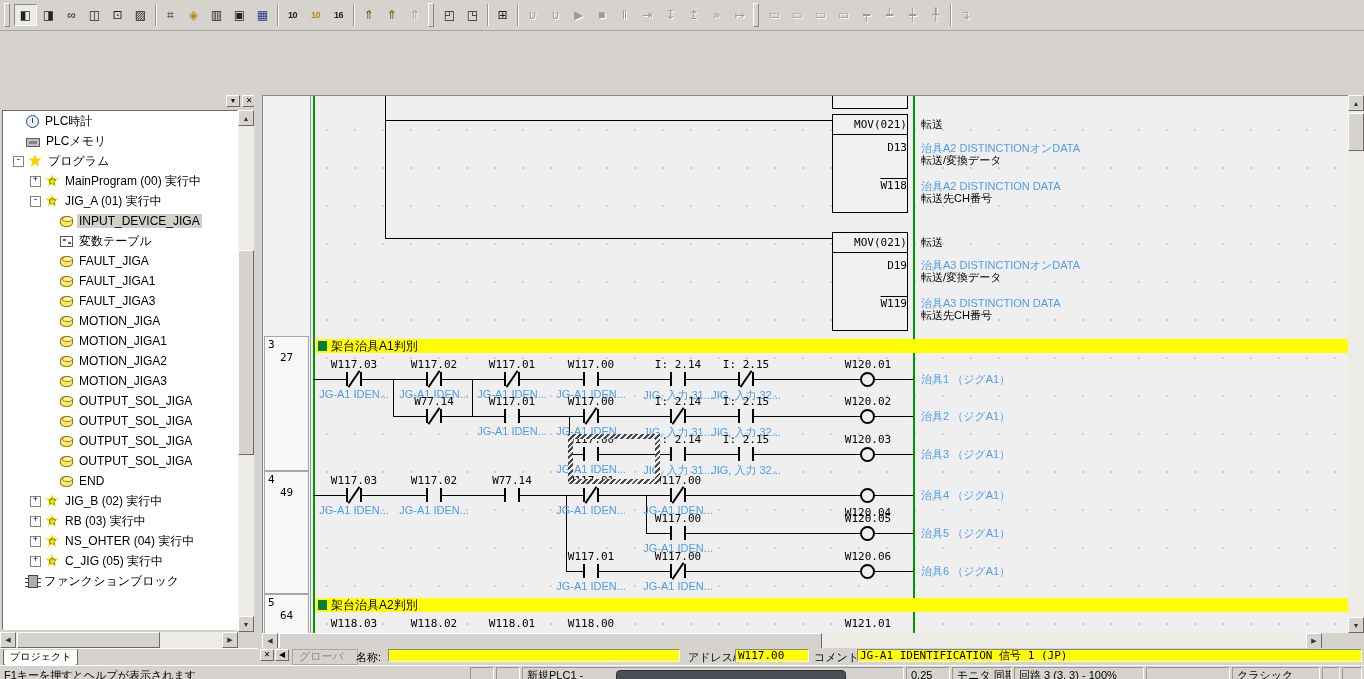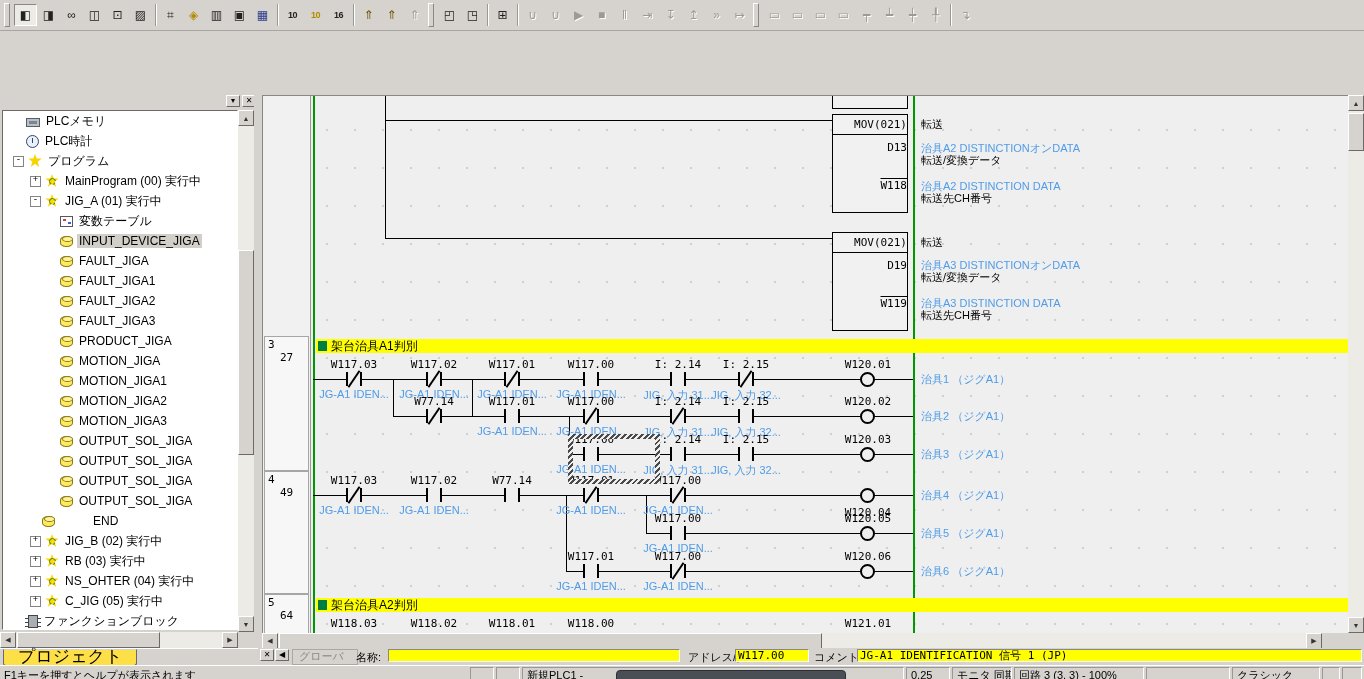--- a/index.html
+++ b/index.html
@@ -84,22 +84,22 @@
         font-family:"DejaVu Sans Mono","Liberation Mono",monospace;font-size:11px;text-align:right}
   .movb .mt{position:absolute;left:0;top:3px;width:100%;border-bottom:0}
   .movb .msep{position:absolute;left:0;top:19px;width:100%;height:1px;background:#000}
   .movb .op1{position:absolute;left:0;top:26px;width:100%}
   .movb .op2{position:absolute;left:0;top:64px;width:100%}
   .obar{text-decoration:overline}
   .marq{position:absolute;border:5px solid #777;box-sizing:border-box;z-index:6;
         border-image:repeating-linear-gradient(135deg,#4a4a4a 0 2px,#efefef 2px 4px) 5}
   
   #tabstrip{position:absolute;left:0;top:648px;width:1364px;height:17px;background:#d6d3ce;border-top:1px solid #fff}
-  .ptab{position:absolute;left:3px;top:0;height:15px;padding:0 14px;font-size:17px;line-height:14px;
-        border:1px solid #6c6a66;border-top:1px solid #d6d3ce;border-radius:0 0 3px 3px;background:#fde047}
+  .ptab{position:absolute;left:3px;top:0;height:15px;padding:0 6px;font-size:10px;line-height:14px;
+        border:1px solid #6c6a66;border-top:1px solid #d6d3ce;border-radius:0 0 3px 3px;background:#ffffff}
   #watchbar{position:absolute;left:258px;top:648px;width:1106px;height:17px;background:#d6d3ce;font-size:11px}
   .wlbl{position:absolute;top:2px;font-size:11px}
   .yfield{position:absolute;top:1px;height:13px;background:#ffff00;border:1px solid;border-color:#8a8884 #fff #fff #8a8884;
           box-sizing:border-box;font-size:11px;line-height:11px;padding:0 2px;white-space:nowrap;overflow:hidden;
           font-family:"DejaVu Sans Mono","Liberation Mono",monospace}
   .gtab{position:absolute;top:1px;height:14px;color:#8b8880;padding:0 6px;font-size:11px;line-height:13px;
         border:1px solid #aaa8a2;background:#d6d3ce}
   #statusbar{position:absolute;left:0;top:665px;width:1364px;height:14px;background:#d6d3ce;border-top:1px solid #fff;overflow:hidden}
   .sseg{position:absolute;top:1px;height:16px;border:1px solid;border-color:#9a9894 #fff #fff #9a9894;
         font-size:11px;line-height:14px;padding:0 4px;box-sizing:border-box;white-space:nowrap;overflow:hidden}
@@ -288,72 +288,64 @@
     <div class="tbtn d">↴</div>
   </div>
 
 <div id="tree-panel">
   <div id="tree-head">
     <div class="mini-btn">▾</div>
     <div class="mini-btn">✕</div>
   </div>
   <div id="tree-body">
       <div class="titem" style="padding-left: 23px;">
+        <div class="ic ic-clock"></div>
+        <span class="lbl">PLC時計</span>
+      </div>
+      <div class="titem" style="padding-left: 23px;">
         <div class="ic ic-chip"></div>
         <span class="lbl">PLCメモリ</span>
-      </div>
-      <div class="titem" style="padding-left: 23px;">
-        <div class="ic ic-clock"></div>
-        <span class="lbl">PLC時計</span>
       </div>
       <div class="titem" style="padding-left: 10px;">
         <div class="exp">-</div>
         <div class="ic ic-prog"></div>
         <span class="lbl">プログラム</span>
       </div>
       <div class="titem" style="padding-left: 27px;">
         <div class="exp">+</div>
         <div class="ic ic-progitem"></div>
         <span class="lbl">MainProgram (00) 実行中</span>
       </div>
       <div class="titem" style="padding-left: 27px;">
         <div class="exp">-</div>
         <div class="ic ic-progitem"></div>
         <span class="lbl">JIG_A (01) 実行中</span>
       </div>
+      <div class="titem sel" style="padding-left: 57px;">
+        <div class="ic ic-sect"></div>
+        <span class="lbl">INPUT_DEVICE_JIGA</span>
+      </div>
       <div class="titem" style="padding-left: 57px;">
         <div class="ic ic-table"></div>
         <span class="lbl">変数テーブル</span>
       </div>
-      <div class="titem sel" style="padding-left: 57px;">
-        <div class="ic ic-sect"></div>
-        <span class="lbl">INPUT_DEVICE_JIGA</span>
-      </div>
       <div class="titem" style="padding-left: 57px;">
         <div class="ic ic-sect"></div>
         <span class="lbl">FAULT_JIGA</span>
       </div>
       <div class="titem" style="padding-left: 57px;">
         <div class="ic ic-sect"></div>
         <span class="lbl">FAULT_JIGA1</span>
       </div>
       <div class="titem" style="padding-left: 57px;">
         <div class="ic ic-sect"></div>
-        <span class="lbl">FAULT_JIGA2</span>
-      </div>
-      <div class="titem" style="padding-left: 57px;">
-        <div class="ic ic-sect"></div>
         <span class="lbl">FAULT_JIGA3</span>
       </div>
       <div class="titem" style="padding-left: 57px;">
         <div class="ic ic-sect"></div>
-        <span class="lbl">PRODUCT_JIGA</span>
-      </div>
-      <div class="titem" style="padding-left: 57px;">
-        <div class="ic ic-sect"></div>
         <span class="lbl">MOTION_JIGA</span>
       </div>
       <div class="titem" style="padding-left: 57px;">
         <div class="ic ic-sect"></div>
         <span class="lbl">MOTION_JIGA1</span>
       </div>
       <div class="titem" style="padding-left: 57px;">
         <div class="ic ic-sect"></div>
         <span class="lbl">MOTION_JIGA2</span>
       </div>
@@ -370,21 +362,21 @@
         <span class="lbl">OUTPUT_SOL_JIGA</span>
       </div>
       <div class="titem" style="padding-left: 57px;">
         <div class="ic ic-sect"></div>
         <span class="lbl">OUTPUT_SOL_JIGA</span>
       </div>
       <div class="titem" style="padding-left: 57px;">
         <div class="ic ic-sect"></div>
         <span class="lbl">OUTPUT_SOL_JIGA</span>
       </div>
-      <div class="titem" style="padding-left: 39px; gap: 32px;">
+      <div class="titem" style="padding-left: 57px;">
         <div class="ic ic-sect"></div>
         <span class="lbl">END</span>
       </div>
       <div class="titem" style="padding-left: 27px;">
         <div class="exp">+</div>
         <div class="ic ic-progitem"></div>
         <span class="lbl">JIG_B (02) 実行中</span>
       </div>
       <div class="titem" style="padding-left: 27px;">
         <div class="exp">+</div>

